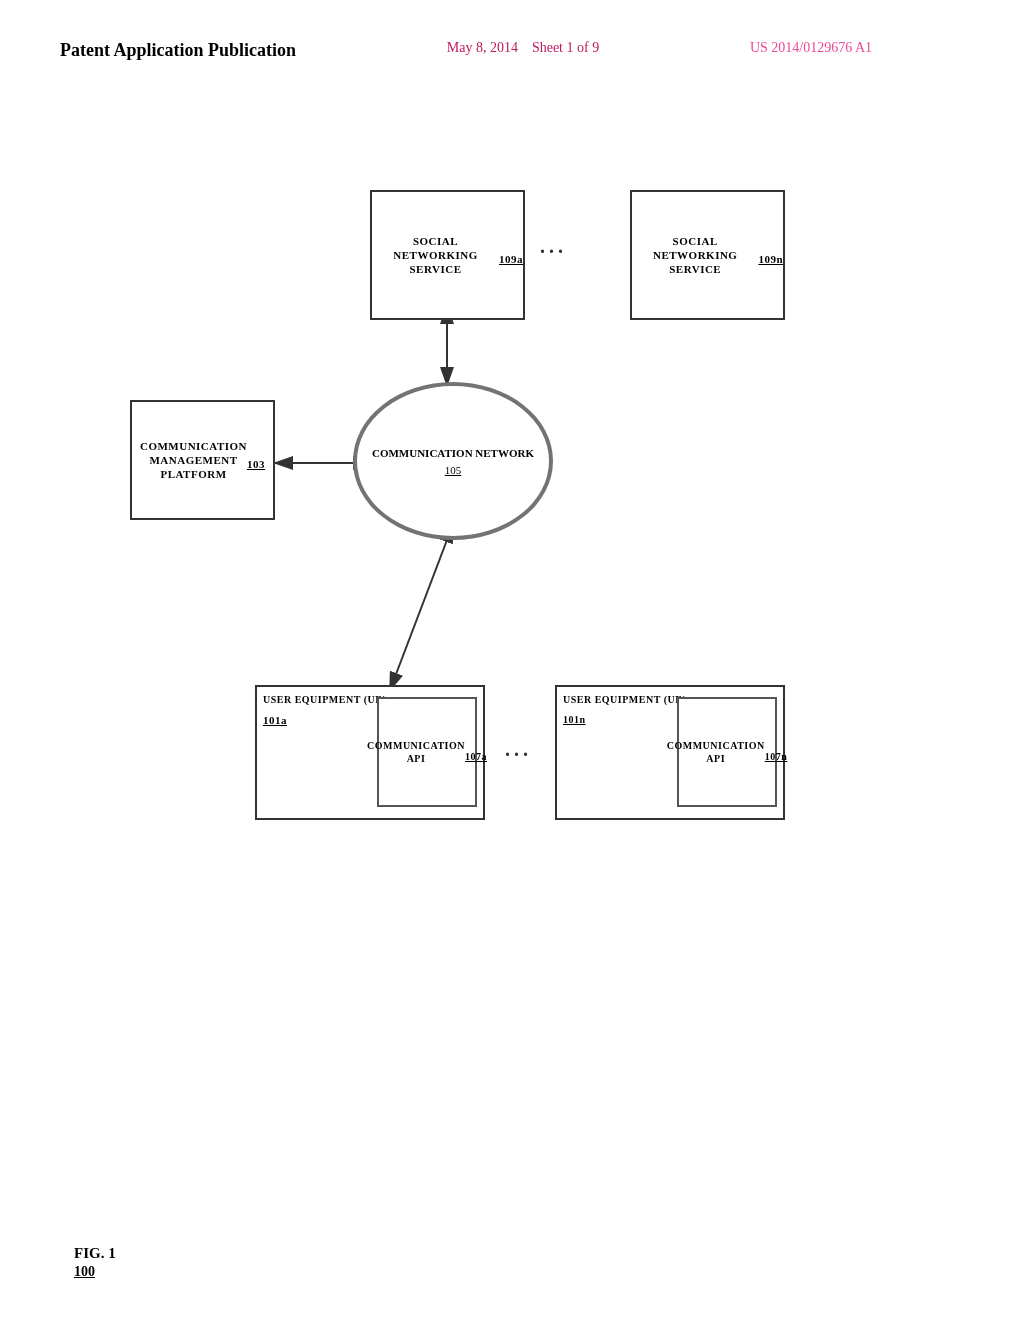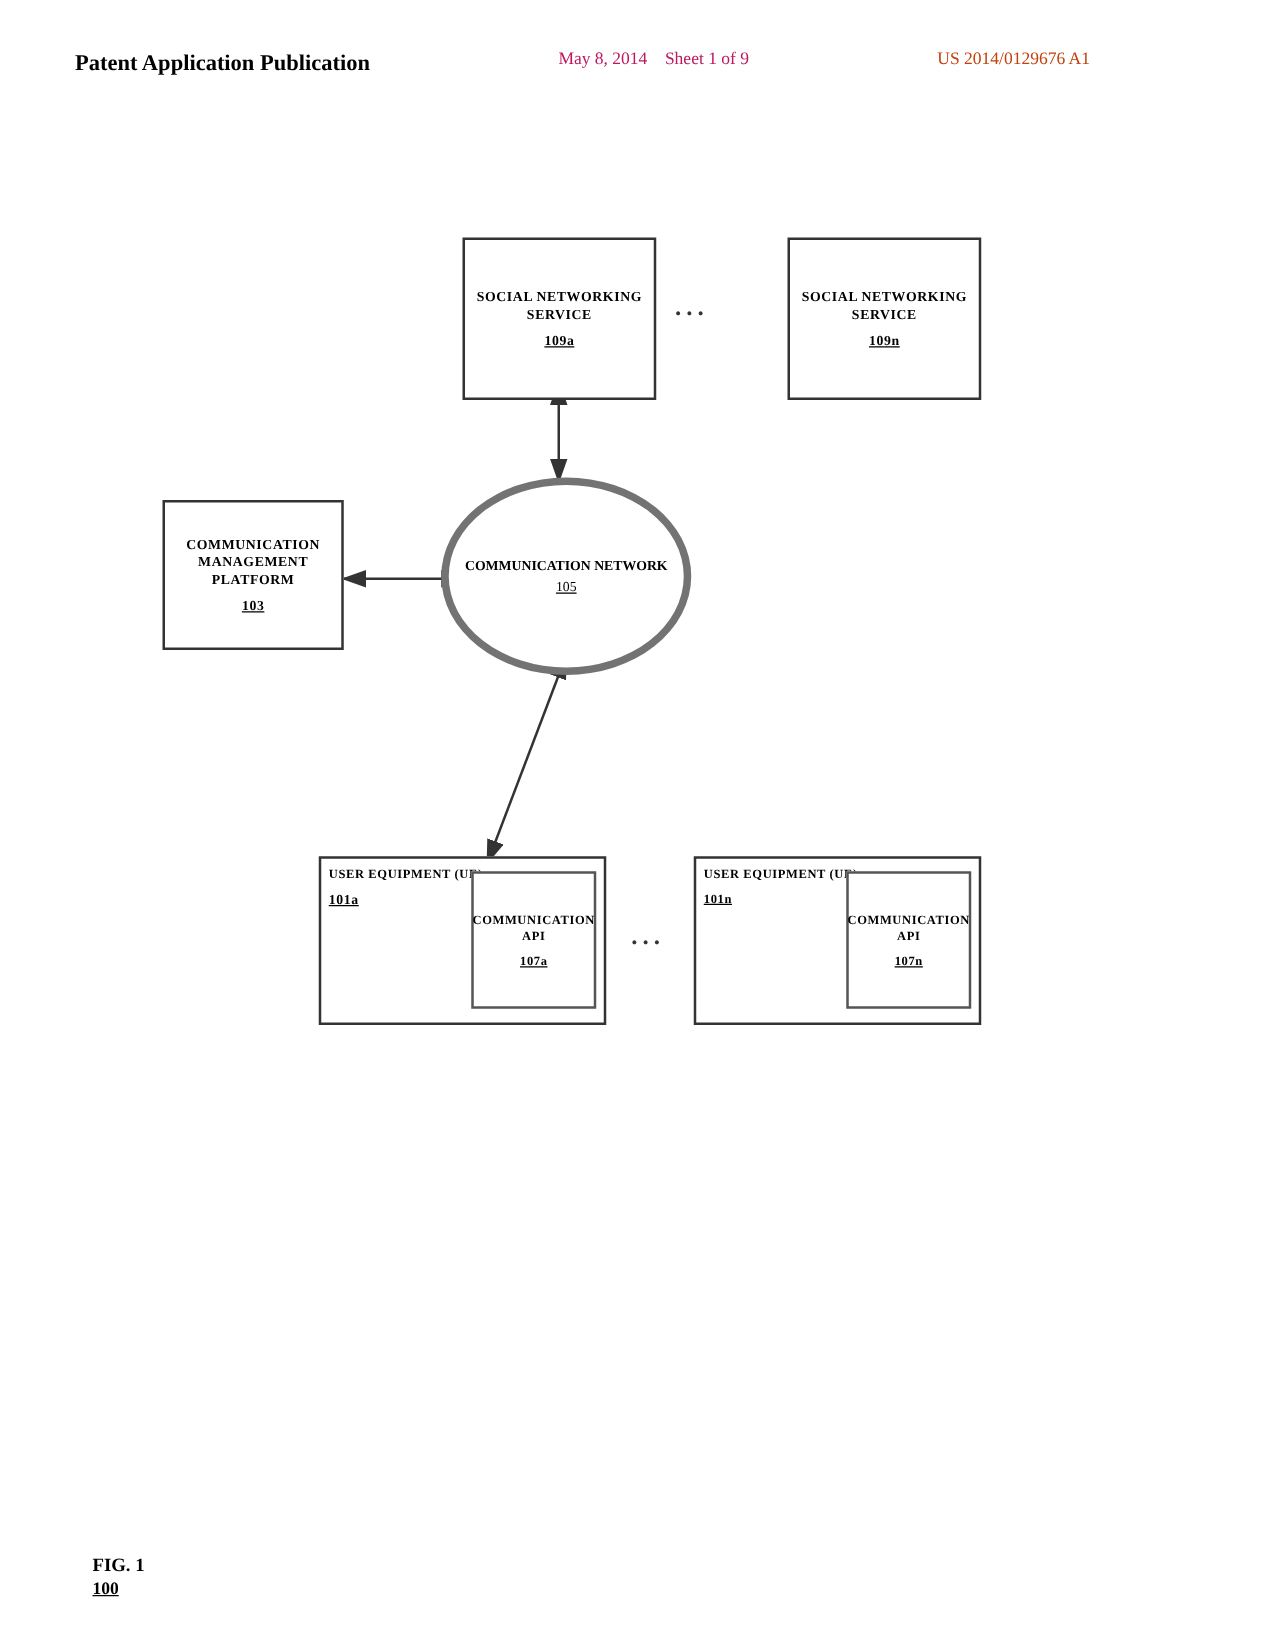--- a/index.html
+++ b/index.html
@@ -40,39 +40,39 @@
     }
 
     .header-center {
       font-size: 14px;
       color: #be185d;
       text-align: left;
     }
 
     .header-right {
       font-size: 14px;
-      color: #c2410c;
+      color: #ec4899;
       text-align: right;
     }
 
     .diagram-area {
       position: absolute;
       top: 130px;
       left: 60px;
       right: 60px;
       bottom: 120px;
     }
 
     
     .box {
       position: absolute;
       border: 2px solid #333;
       background: #fff;
       display: flex;
-      flex-direction: column;
+      flex-direction: row;
       align-items: center;
       justify-content: center;
       text-align: center;
       font-size: 12px;
       font-weight: bold;
       color: #000;
       letter-spacing: 0.5px;
     }
 
     .box-label {
@@ -83,21 +83,21 @@
 
     .box-id {
       font-size: 11px;
       text-decoration: underline;
       margin-top: 8px;
     }
 
     
     .ellipse {
       position: absolute;
-      border: 6px solid #737373;
+      border: 4px solid #737373;
       border-radius: 50%;
       background: #fff;
       display: flex;
       flex-direction: column;
       align-items: center;
       justify-content: center;
       text-align: center;
     }
 
     .ellipse-label {

